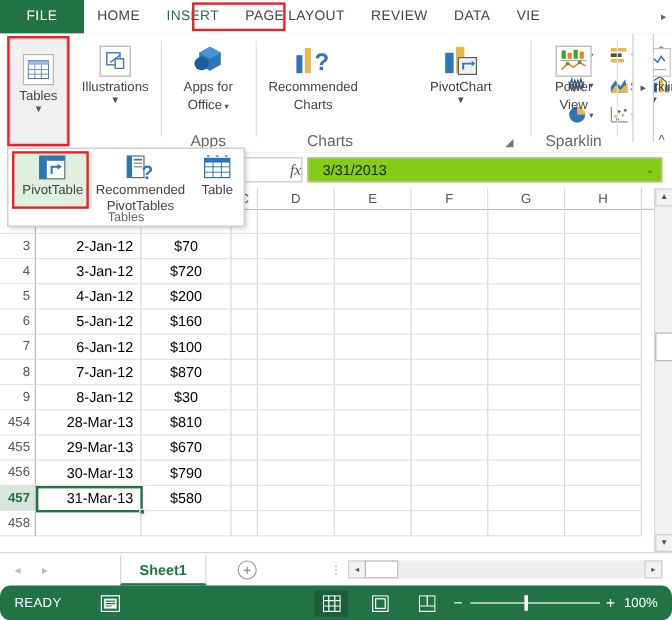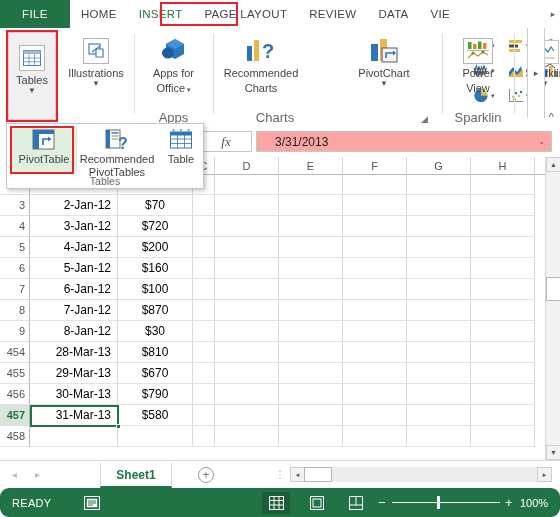--- a/index.html
+++ b/index.html
@@ -101,27 +101,27 @@
   }
   .namebox{
     position:absolute;left:6px;top:4px;width:150px;height:21px;
     border:1px solid #c6c6c6;background:#fff;box-sizing:border-box;
     display:flex;align-items:center;padding-left:5px;font-size:11.5px;color:#333;
   }
   .namebox .nb-caret{position:absolute;right:5px;font-size:8px;color:#555;}
   .fxbtn{
     position:absolute;left:200px;top:4px;width:52px;height:21px;
     border:1px solid #c6c6c6;background:#fff;box-sizing:border-box;
-    display:flex;align-items:center;justify-content:center;
+    display:flex;align-items:center;justify-content:flex-end;
     font-style:italic;font-family:"Liberation Serif",serif;font-size:13px;color:#555;
   }
   .fxinput{
     position:absolute;left:256px;top:4px;width:296px;height:21px;
-    border:1px solid #c6c6c6;background:#fca5a5;box-sizing:border-box;
-    display:flex;align-items:center;padding-left:18px;font-size:12px;color:#222;
+    border:1px solid #c6c6c6;background:#84cc16;box-sizing:border-box;
+    display:flex;align-items:center;padding-left:12px;font-size:12px;color:#222;
   }
   .fxinput .fx-caret{position:absolute;right:6px;font-size:8px;color:#555;}
 
   
   .gridwrap{position:absolute;left:0;top:157px;width:560px;height:303px;background:#fff;}
   .colhead{
     position:absolute;left:0;top:0;height:17px;width:545px;
     display:flex;background:#fff;border-bottom:1px solid #b9b9b9;
   }
   .corner{width:30px;height:17px;border-right:1px solid #d4d4d4;background:#fff;box-sizing:border-box;}

